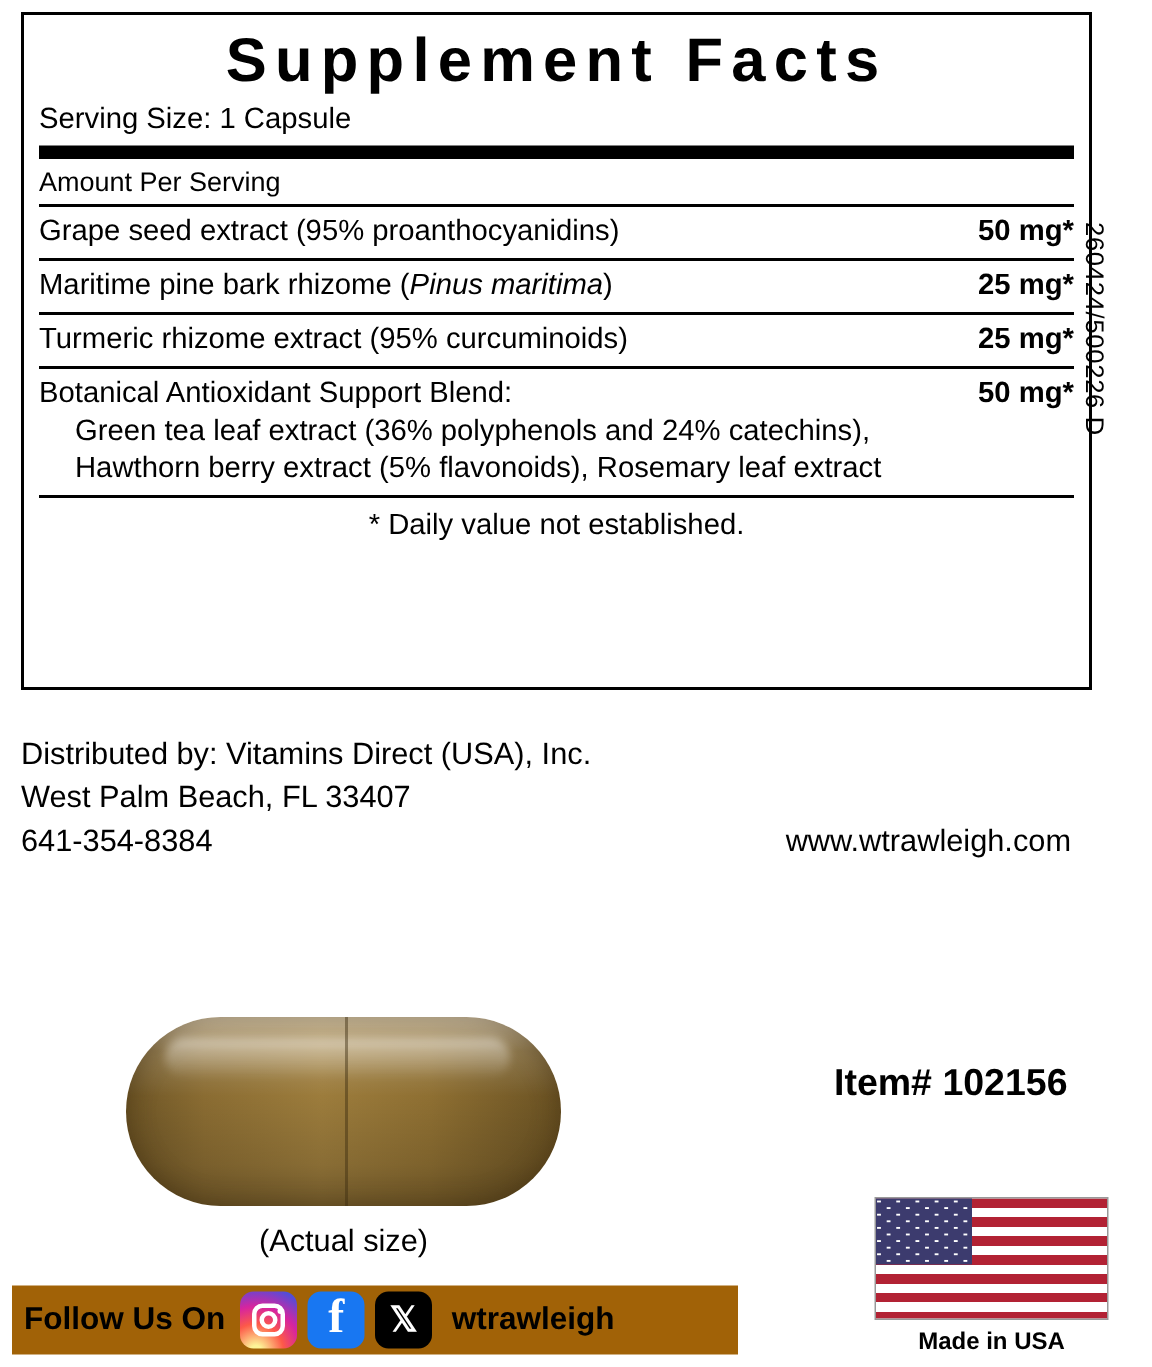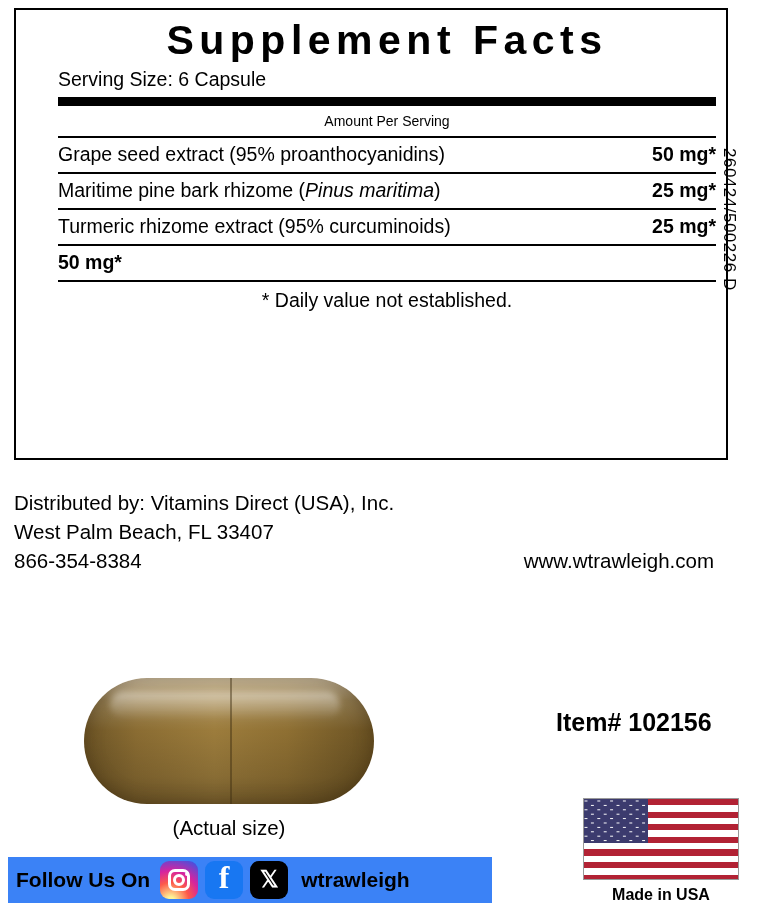--- a/index.html
+++ b/index.html
@@ -22,21 +22,20 @@
     left: 14px;
     top: 8px;
     width: 714px;
     height: 452px;
     border: 2px solid #000;
     box-sizing: border-box;
     background: #fff;
   }
   .panel-inner {
     padding: 2px 10px 0 10px;
-    margin-left: 32px;
   }
   .sf-title {
     font-size: 41px;
     font-weight: bold;
     letter-spacing: 5.5px;
     line-height: 50px;
     text-align: center;
     white-space: nowrap;
     margin: 3px 0 0 0;
   }
@@ -48,22 +47,22 @@
   .rule-thick {
     height: 9px;
     background: #000;
     margin-top: 6px;
   }
   .rule-thin {
     height: 2px;
     background: #000;
   }
   .aps {
-    text-align: center;
-    font-size: 14px;
+    text-align: left;
+    font-size: 18px;
     line-height: 22px;
     padding: 4px 0 4px 0;
   }
   .row {
     display: flex;
     justify-content: space-between;
     align-items: flex-start;
     font-size: 19.5px;
     line-height: 25px;
     padding: 4px 0 5px 0;
@@ -169,21 +168,21 @@
     font-weight: bold;
   }
 
   
   .follow-bar {
     position: absolute;
     left: 8px;
     top: 857px;
     width: 484px;
     height: 46px;
-    background: #3b82f6;
+    background: #a16207;
     display: flex;
     align-items: center;
     padding-left: 8px;
     box-sizing: border-box;
   }
   .follow-text {
     font-size: 21px;
     font-weight: bold;
     margin-right: 10px;
   }
@@ -265,21 +264,21 @@
     font-weight: bold;
     margin-top: 6px;
   }
 </style>
 </head>
 <body>
 
 <div class="panel">
   <div class="panel-inner">
     <div class="sf-title">Supplement Facts</div>
-    <div class="serving">Serving Size: 6 Capsule</div>
+    <div class="serving">Serving Size: 1 Capsule</div>
     <div class="rule-thick"></div>
     <div class="aps">Amount Per Serving</div>
     <div class="rule-thin"></div>
 
     <div class="row">
       <div class="name">Grape seed extract (95% proanthocyanidins)</div>
       <div class="amt">50 mg*</div>
     </div>
     <div class="rule-thin"></div>
 
@@ -291,36 +290,40 @@
     </div>
     <div class="rule-thin"></div>
 
     <div class="row">
       <div class="name">Turmeric rhizome extract (95% curcuminoids)</div>
       <div class="amt">25 mg*</div>
     </div>
     <div class="rule-thin"></div>
 
     <div class="row">
+      <div class="name">
+        <div>Botanical Antioxidant Support Blend:</div>
+        <div class="blend-sub">Green tea leaf extract (36% polyphenols and 24% catechins), Hawthorn berry extract (5% flavonoids), Rosemary leaf extract</div>
+      </div>
       <div class="amt">50 mg*</div>
     </div>
     <div class="rule-thin"></div>
 
     <div class="footnote">* Daily value not established.</div>
   </div>
 </div>
 
 <div class="vcode">260424/500226 D</div>
 
 <div class="below">
   <div class="gap"></div>
   <p>Distributed by: Vitamins Direct (USA), Inc.</p>
   <p>West Palm Beach, FL 33407</p>
   <div class="contact-row">
-    <span>866-354-8384</span>
+    <span>641-354-8384</span>
     <span>www.wtrawleigh.com</span>
   </div>
 </div>
 
 <div class="capsule-wrap">
   <div class="capsule">
     <div class="gloss"></div>
     <div class="seam"></div>
   </div>
   <div class="actual-size">(Actual size)</div>

